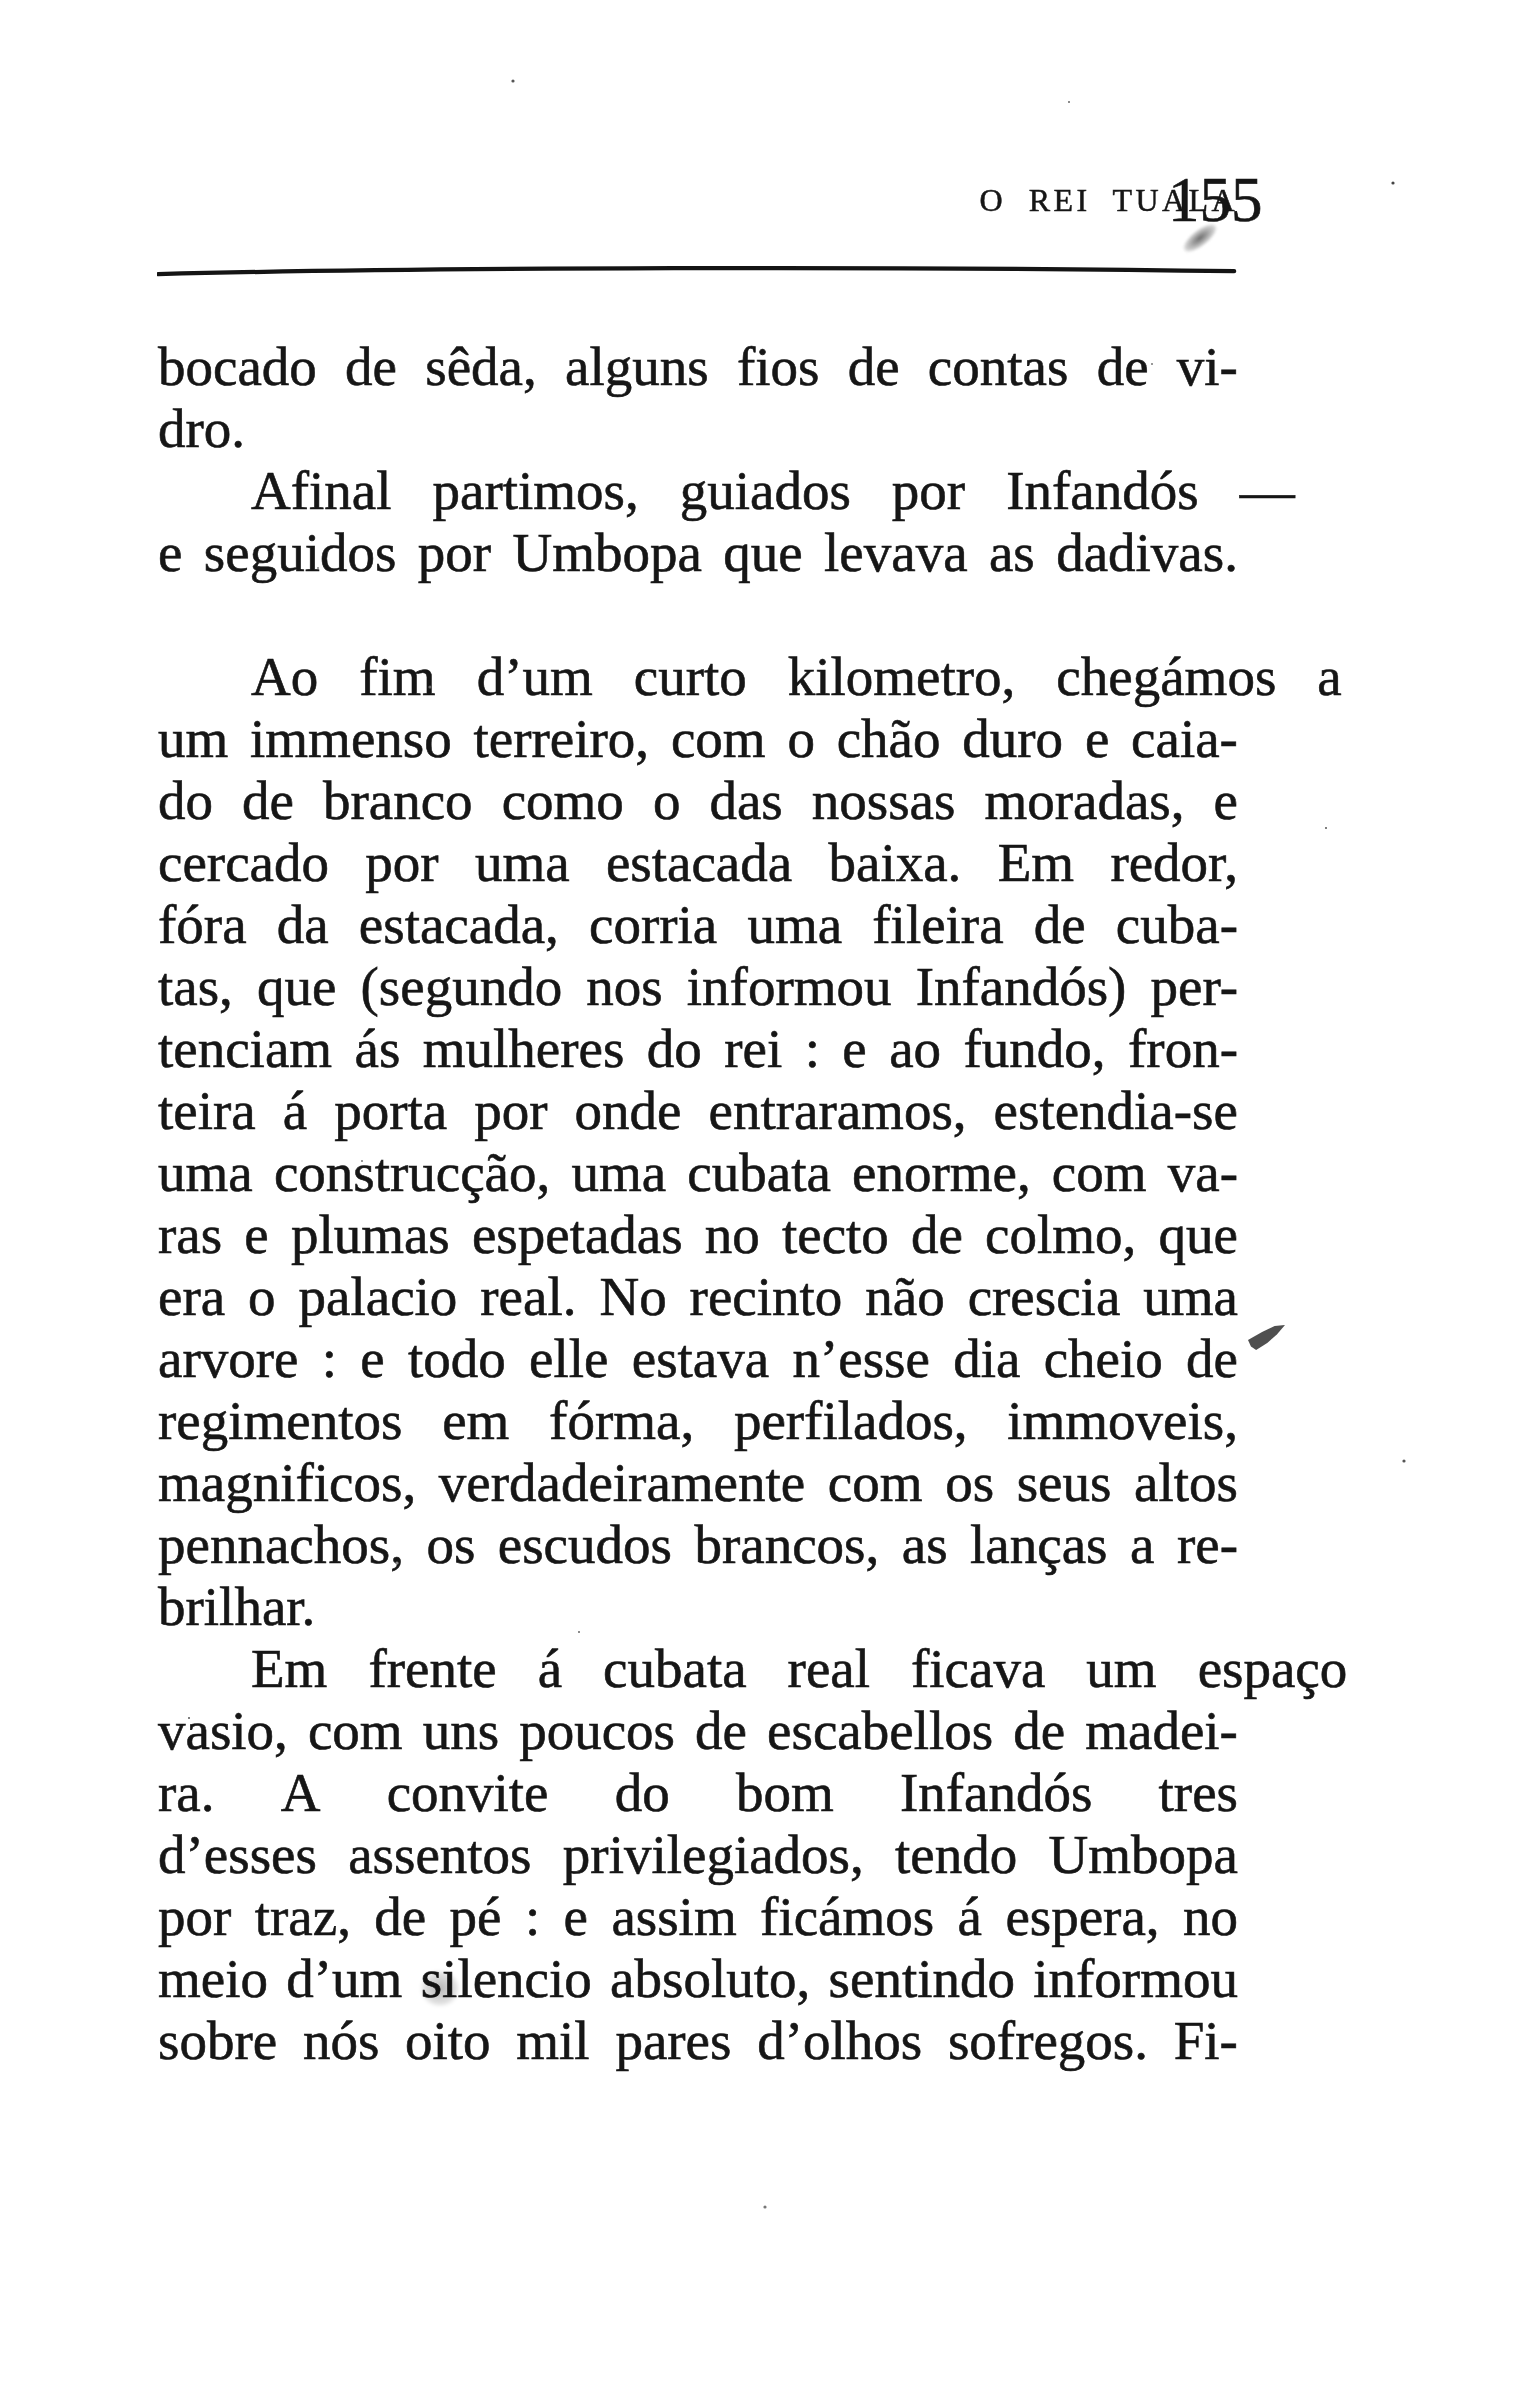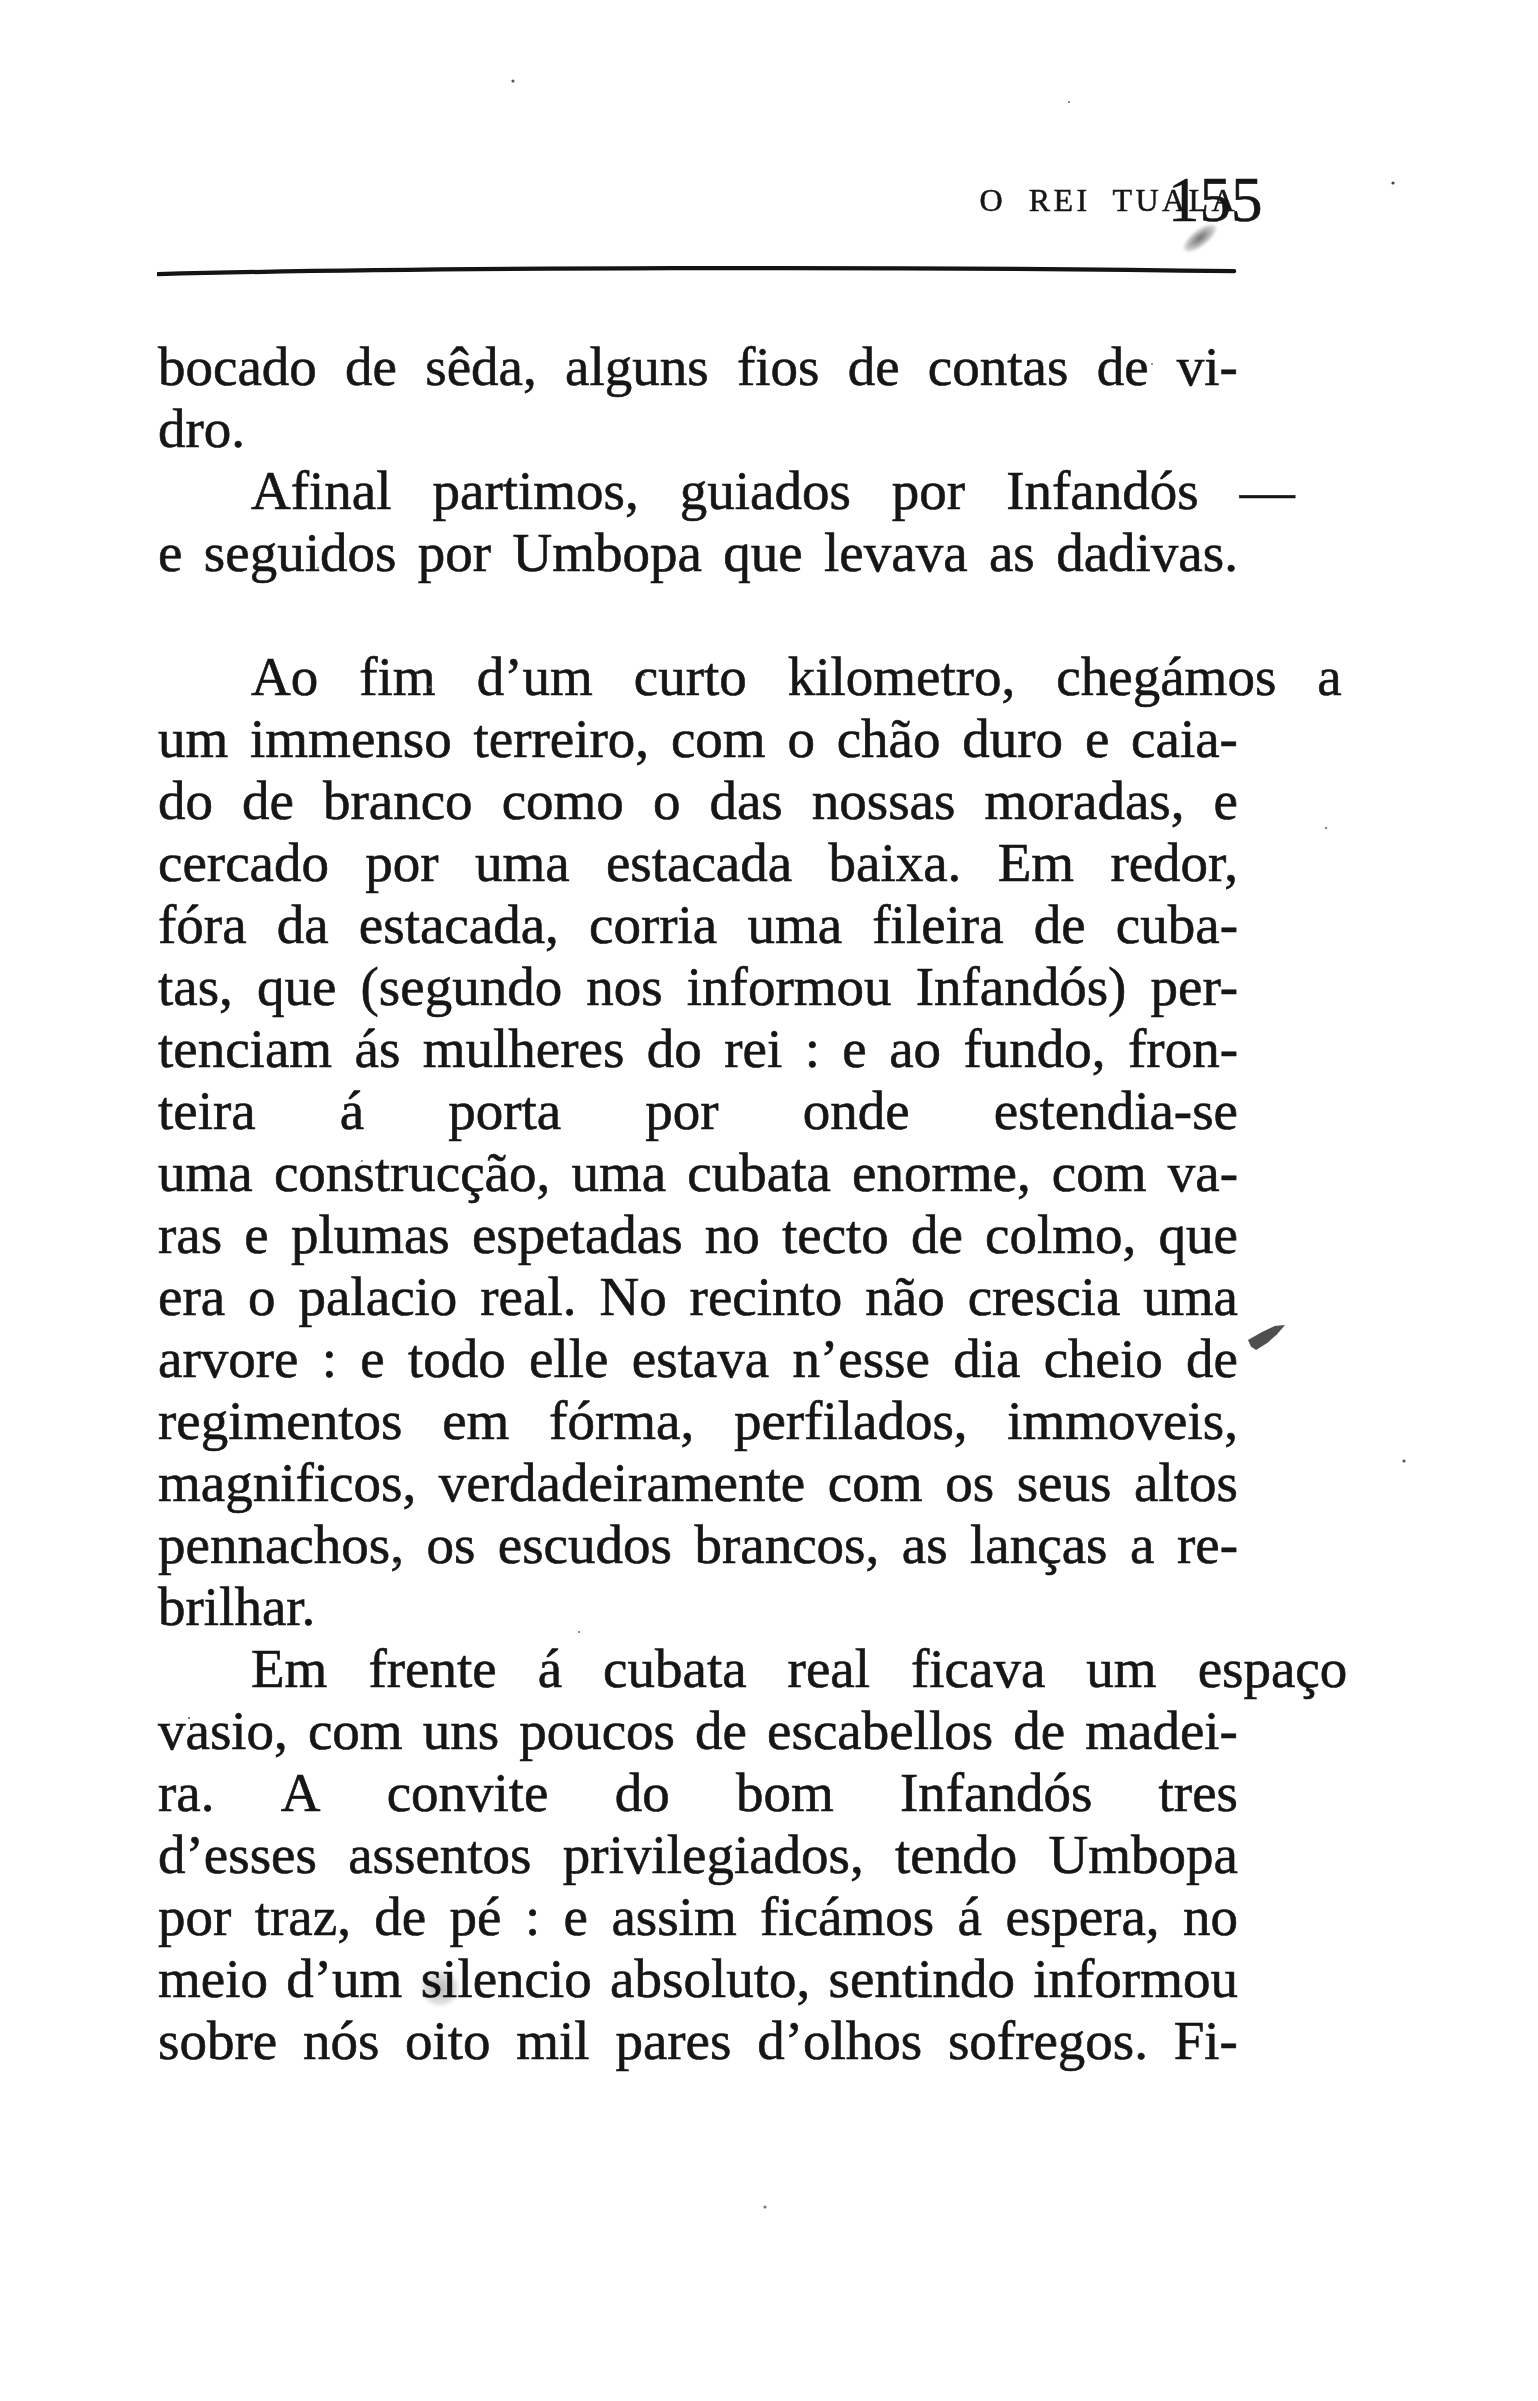--- a/index.html
+++ b/index.html
@@ -202,20 +202,21 @@
           <span>ao</span>
           <span>fundo,</span>
           <span>fron-</span>
         </div>
         <div class="line just">
           <span>teira</span>
           <span>á</span>
           <span>porta</span>
           <span>por</span>
           <span>onde</span>
+          <span>entraramos,</span>
           <span>estendia-se</span>
         </div>
         <div class="line just">
           <span>uma</span>
           <span>construcção,</span>
           <span>uma</span>
           <span>cubata</span>
           <span>enorme,</span>
           <span>com</span>
           <span>va-</span>

